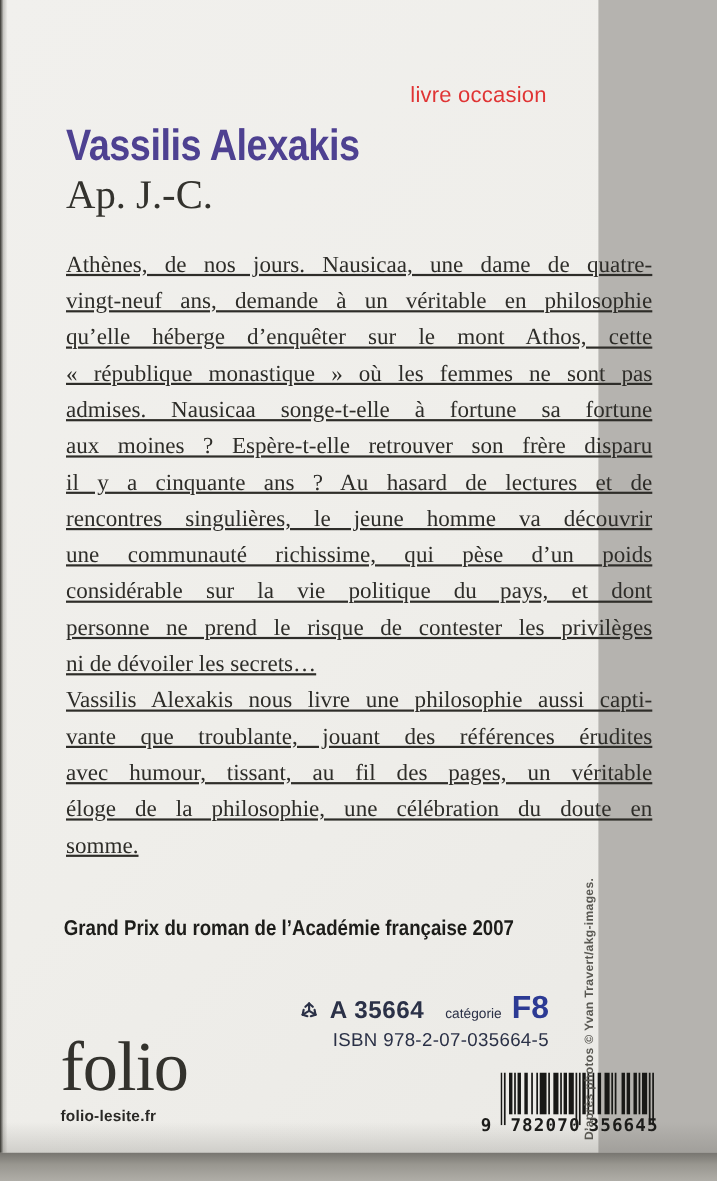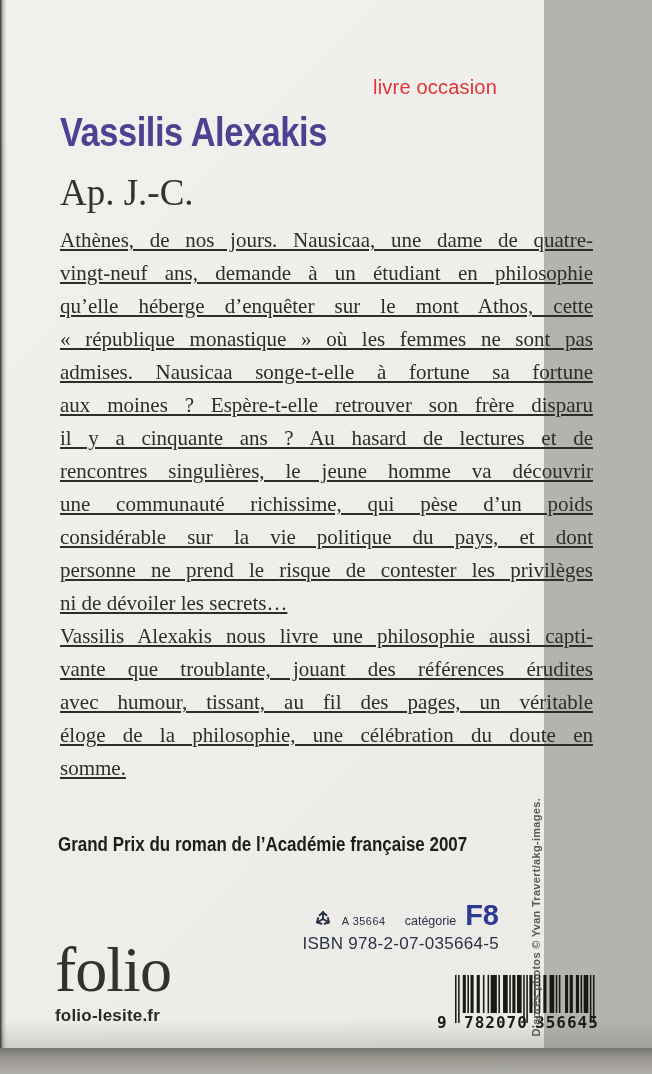--- a/index.html
+++ b/index.html
@@ -35,21 +35,20 @@
 
   .author{
     position:absolute;left:60px;top:110px;
     font-size:40px;font-weight:bold;letter-spacing:-.5px;
     transform:scaleX(.86);transform-origin:left top;white-space:nowrap;
   }
   .book-title{
     position:absolute;left:60px;top:156px;
     font-family:"Liberation Serif",serif;font-size:37px;color:#33322d;
     white-space:nowrap;
-    margin-top:15px;
   }
 
   .blurb{
     position:absolute;left:60px;top:224px;width:533px;
     font-family:"Liberation Serif",serif;font-size:21px;line-height:33px;
     color:#2e2d29;
     text-decoration:underline;
   }
   .blurb .line{text-align:justify;text-align-last:justify;}
   .blurb .para .line:last-child{text-align-last:left;}
@@ -60,21 +59,21 @@
     transform:scaleX(.87);transform-origin:left top;white-space:nowrap;
   }
 
   .codes{
     position:absolute;right:45px;top:905px;
     display:flex;flex-direction:column;align-items:flex-end;
     color:#2b3147;
   }
   .codes .row1{display:flex;align-items:baseline;gap:9px;}
   .fleuron{position:relative;top:3px;margin-right:1px;}
-  .catalog{font-size:11px;font-weight:normal;letter-spacing:.5px;}
+  .catalog{font-size:22px;font-weight:bold;letter-spacing:.5px;}
   .cat-label{font-size:12.5px;margin-left:10px;}
   .cat-value{font-size:29px;font-weight:bold;line-height:20px;}
   .isbn{font-size:17px;font-weight:normal;letter-spacing:.3px;margin-top:5px;}
 
   .barcode{
     position:absolute;left:455px;top:975px;width:144px;height:58px;
   }
   .barcode svg{position:absolute;left:0;top:0;}
   .bc-digit{
     position:absolute;font-family:"DejaVu Sans Mono",monospace;
@@ -86,21 +85,21 @@
   .bc-right{left:80px;}
 
   .publisher{
     position:absolute;left:55px;top:938px;color:#33322d;
   }
   .folio-logo{
     font-family:"Liberation Serif",serif;font-size:64px;line-height:64px;
     letter-spacing:-1px;
   }
   .folio-site{
-    font-size:17px;font-weight:bold;letter-spacing:.2px;margin-top:4px;color:#2a2926;
+    font-size:14px;font-weight:bold;letter-spacing:.2px;margin-top:4px;color:#2a2926;
   }
 
   .credit{
     position:absolute;top:798px;right:14px;
     transform-origin:top right;transform:rotate(-90deg);
     font-size:11px;font-weight:bold;color:#5a5953;white-space:nowrap;
     letter-spacing:.3px;
   }
 </style>
 </head>
@@ -111,21 +110,21 @@
   <div class="cover">
 
     <div class="used-tag" style="color: rgb(224, 52, 52);">livre occasion</div>
 
     <div class="author" style="color: rgb(78, 65, 145);">Vassilis Alexakis</div>
     <div class="book-title">Ap. J.-C.</div>
 
     <div class="blurb" id="blurb">
         <div class="para">
           <div class="line">Athènes, de nos jours. Nausicaa, une dame de quatre-</div>
-          <div class="line">vingt-neuf ans, demande à un étudiant en philosophie</div>
+          <div class="line">vingt-neuf ans, demande à un véritable en philosophie</div>
           <div class="line">qu’elle héberge d’enquêter sur le mont Athos, cette</div>
           <div class="line">« république monastique » où les femmes ne sont pas</div>
           <div class="line">admises. Nausicaa songe-t-elle à fortune sa fortune</div>
           <div class="line">aux moines ? Espère-t-elle retrouver son frère disparu</div>
           <div class="line">il y a cinquante ans ? Au hasard de lectures et de</div>
           <div class="line">rencontres singulières, le jeune homme va découvrir</div>
           <div class="line">une communauté richissime, qui pèse d’un poids</div>
           <div class="line">considérable sur la vie politique du pays, et dont</div>
           <div class="line">personne ne prend le risque de contester les privilèges</div>
           <div class="line">ni de dévoiler les secrets…</div>

